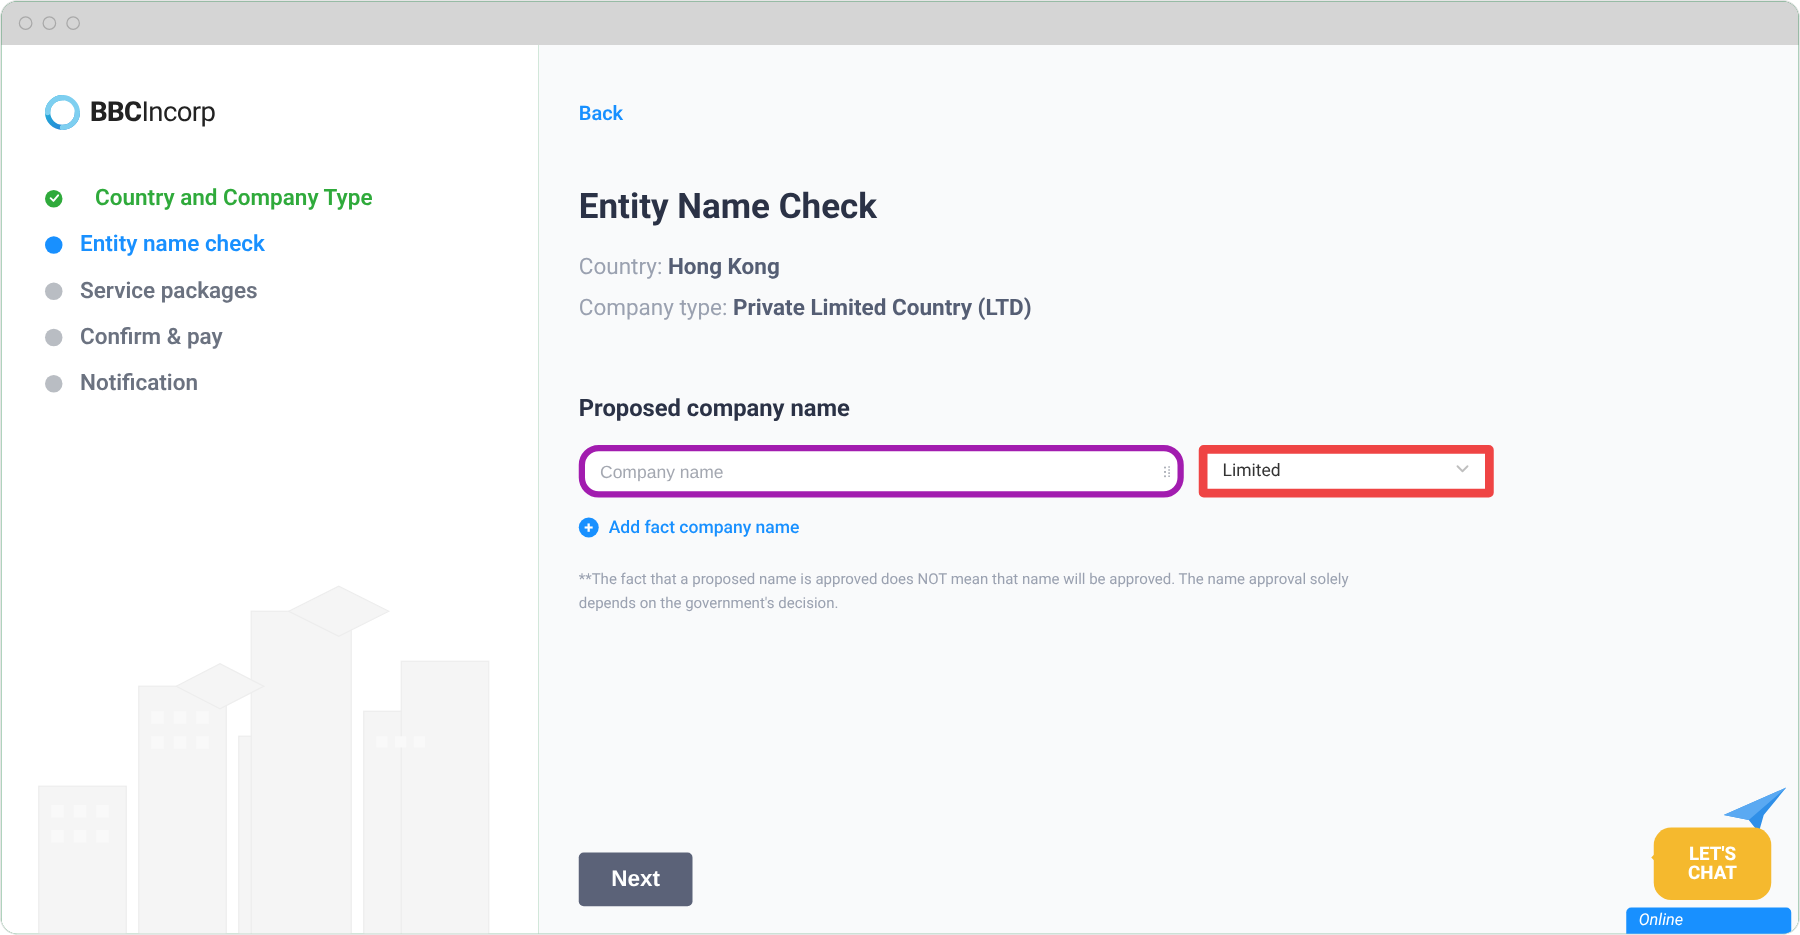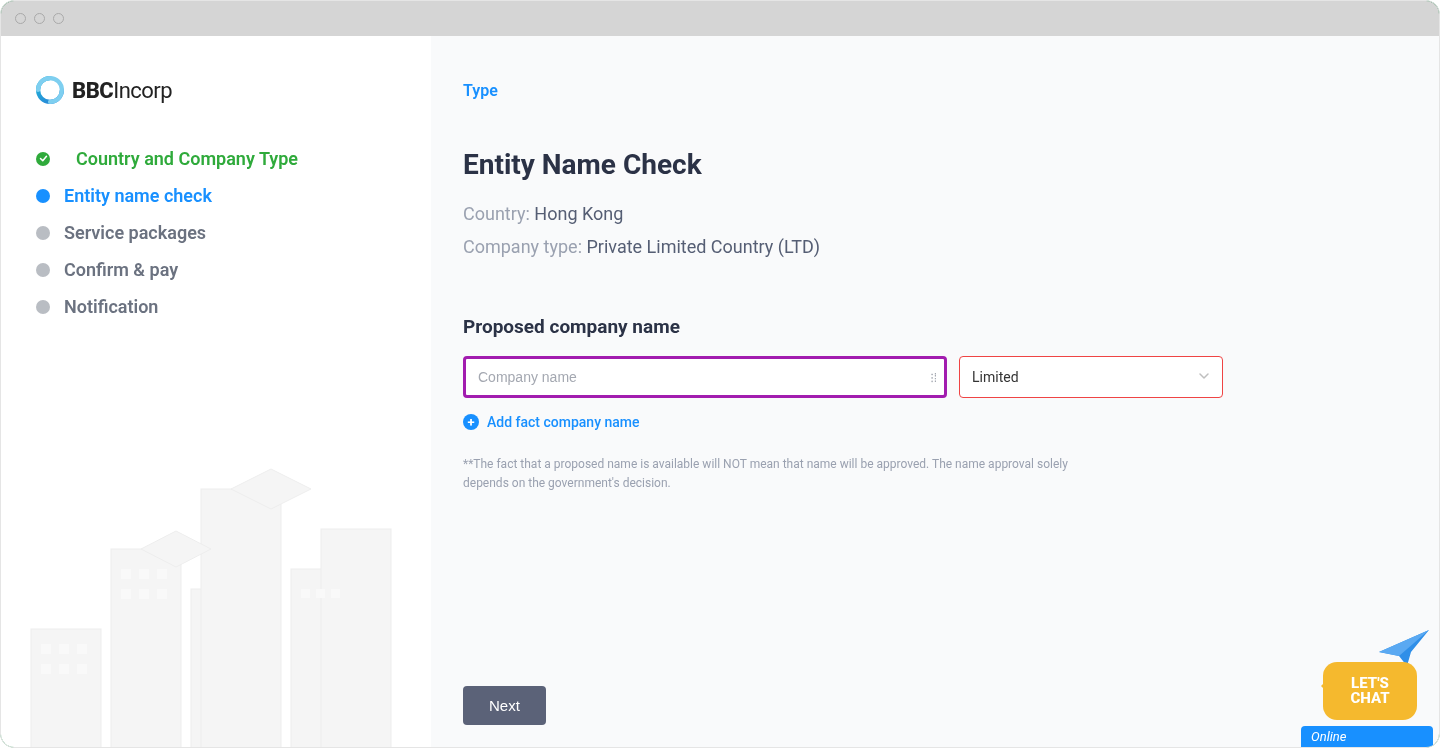--- a/index.html
+++ b/index.html
@@ -20,33 +20,33 @@
   .step.completed .label { color: #2faa3b; margin-left: 12px; }
   .step.active .dot { background: #1890ff; }
   .step.active .label { color: #1890ff; }
   .step.pending .label { color: #6b7280; }
   .step .dot svg { width: 9px; height: 9px; }
   .city-illustration { position: absolute; left: 0; bottom: 0; width: 420px; height: 290px; opacity: 0.5; }
   .main { flex: 1; background: #f9fafb; padding: 45px 0 0 32px; position: relative; }
   .back-link { color: #1890ff; font-size: 16px; font-weight: 600; text-decoration: none; display: inline-block; margin-bottom: 48px; }
   .page-title { font-size: 28px; font-weight: 700; color: #2b3246; margin-bottom: 22px; }
   .meta-row { font-size: 18px; color: #9aa1b0; margin-bottom: 12px; }
-  .meta-row .val { color: #555e74; font-weight: 400; }
+  .meta-row .val { color: #555e74; font-weight: 700; }
   .section-head { font-size: 19px; font-weight: 700; color: #2b3246; margin-top: 58px; margin-bottom: 18px; }
   .name-row { display: flex; gap: 12px; align-items: stretch; }
-  .name-input { width: 484px; height: 42px; border: 3px solid #a21caf; border-radius: 4px; background: #fff; padding: 0 12px; font-size: 14px; color: #333; outline: none; }
+  .name-input { width: 484px; height: 42px; border: 5px solid #a21caf; border-radius: 16px; background: #fff; padding: 0 12px; font-size: 14px; color: #333; outline: none; }
   .name-input::placeholder { color: #a4a8b1; }
   .input-wrap { position: relative; width: 484px; }
   .input-icon { position: absolute; right: 10px; top: 50%; transform: translateY(-50%); color: #a4a8b1; font-size: 12px; pointer-events: none; }
-  .suffix-select { width: 264px; height: 42px; border: 1px solid #ef4444; border-radius: 4px; background: #fff; padding: 0 12px; font-size: 14px; color: #333; display: flex; align-items: center; justify-content: space-between; cursor: pointer; }
+  .suffix-select { width: 236px; height: 42px; border: 7px solid #ef4444; border-radius: 4px; background: #fff; padding: 0 12px; font-size: 14px; color: #333; display: flex; align-items: center; justify-content: space-between; cursor: pointer; }
   .chev { color: #bfbfbf; }
   .add-more { display: inline-flex; align-items: center; gap: 8px; color: #1890ff; font-size: 14px; font-weight: 500; margin-top: 16px; cursor: pointer; }
   .plus-circ { width: 16px; height: 16px; border-radius: 50%; background: #1890ff; color: #fff; display: flex; align-items: center; justify-content: center; font-size: 13px; font-weight: 700; line-height: 1; }
   .disclaimer { font-size: 12px; color: #9aa1b0; max-width: 620px; margin-top: 24px; line-height: 1.6; }
-  .next-btn { position: absolute; left: 32px; bottom: 24px; background: #5b6278; color: #fff; border: none; border-radius: 4px; padding: 11px 26px; font-size: 15px; font-weight: 400; cursor: pointer; text-align: right; }
+  .next-btn { position: absolute; left: 32px; bottom: 24px; background: #5b6278; color: #fff; border: none; border-radius: 4px; padding: 11px 26px; font-size: 18px; font-weight: 700; cursor: pointer; text-align: right; }
   .chat-widget { position: absolute; right: 8px; bottom: 0; width: 130px; }
   .chat-bubble { width: 94px; height: 58px; background: #f5b92e; border-radius: 14px; position: relative; margin-left: 22px; display: flex; align-items: center; justify-content: center; font-weight: 800; color: #fff; font-size: 15px; text-align: center; line-height: 1; }
   .chat-bubble::after { content:""; position:absolute; left:-8px; top:18px; border:6px solid transparent; border-right-color:#f5b92e; }
   .paper-plane { position: absolute; right: 0; top: -34px; }
   .online-tag { background: #1890ff; color: #fff; font-size: 13px; padding: 3px 10px 5px; border-top-left-radius: 4px; border-top-right-radius: 4px; margin-top: 6px; width: 132px; text-align: left; font-style: italic; }
 </style>
 </head>
 <body>
 
 <div class="window">
@@ -128,21 +128,21 @@
             <rect x="138" y="130" width="10" height="10"></rect>
             <rect x="156" y="130" width="10" height="10"></rect>
           <rect x="300" y="130" width="9" height="9"></rect>
             <rect x="315" y="130" width="9" height="9"></rect>
             <rect x="330" y="130" width="9" height="9"></rect>
         </g>
       </svg>
     </aside>
 
     <main class="main">
-      <a href="#" class="back-link">Type</a>
+      <a href="#" class="back-link">Back</a>
 
       <h1 class="page-title">Entity Name Check</h1>
 
       <div class="meta-row">
         <span>Country: </span><span class="val">Hong Kong</span>
       </div>
       <div class="meta-row">
         <span>Company type: </span><span class="val">Private Limited Country (LTD)</span>
       </div>
 
@@ -161,21 +161,21 @@
               </svg>
           </span>
         </div>
       </div>
 
       <div class="add-more">
         <span class="plus-circ">+</span>
         <span>Add fact company name</span>
       </div>
 
-      <p class="disclaimer">**The fact that a proposed name is available will NOT mean that name will be approved. The name approval solely depends on the government's decision.</p>
+      <p class="disclaimer">**The fact that a proposed name is approved does NOT mean that name will be approved. The name approval solely depends on the government's decision.</p>
 
       <button class="next-btn">Next</button>
 
       <div class="chat-widget">
         <svg class="paper-plane" width="54" height="40" viewBox="0 0 54 40">
           <path d="M2 24 L52 2 L34 24 L30 38 L22 28 Z" fill="#2f8fe8"></path>
           <path d="M2 24 L52 2 L22 28 Z" fill="#5aa9f2"></path>
         </svg>
         <div class="chat-bubble">
           <div>

